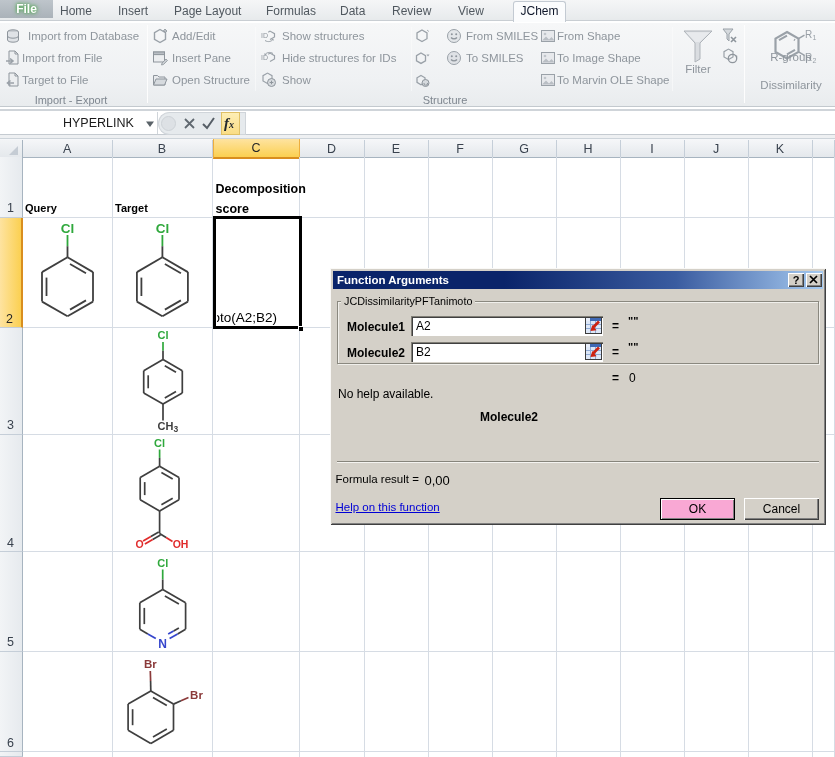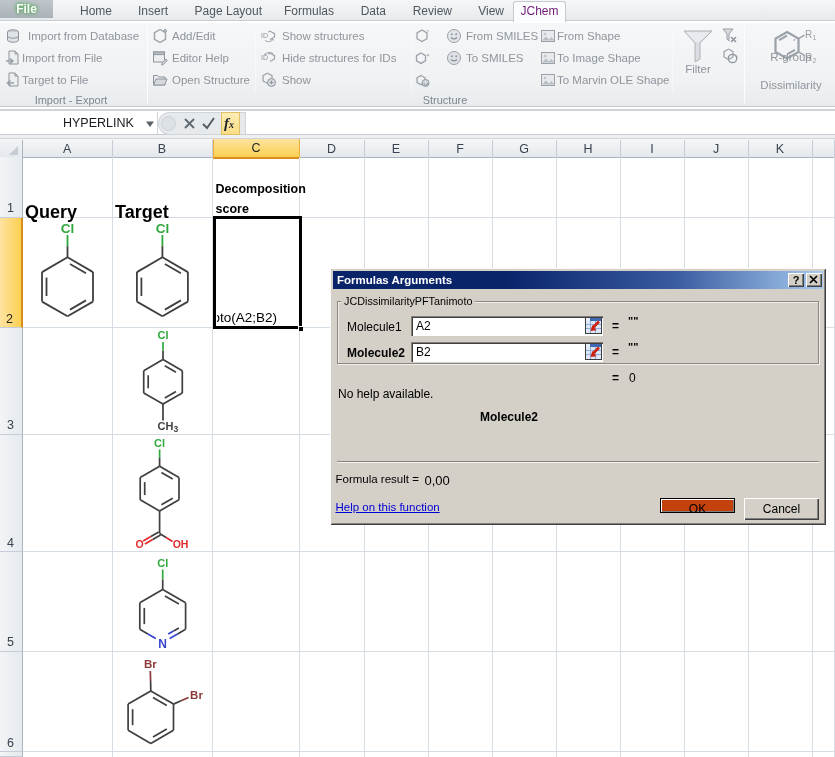--- a/index.html
+++ b/index.html
@@ -1,38 +1,38 @@
 <!DOCTYPE html>
 <html><head>
 <meta charset="utf-8">
 <style>
 *{margin:0;padding:0;box-sizing:border-box}
 html,body{width:835px;height:757px;overflow:hidden}
 body{position:relative;font-family:"Liberation Sans",sans-serif;background:#fff}
 .abs{position:absolute}
 
 #tabbar{position:absolute;left:0;top:0;width:835px;height:21px;background:linear-gradient(#f5f6f7,#e7eaec);border-bottom:1px solid #c9ced3}
-.tab{position:absolute;top:2px;height:18px;font-size:12px;color:#50585f;text-align:right;line-height:18px}
+.tab{position:absolute;top:2px;height:18px;font-size:12px;color:#50585f;text-align:left;line-height:18px}
 #filetab{position:absolute;left:0;top:0;width:53px;height:18px;background:linear-gradient(#bec5cb,#aab2b9);color:#fff;font-size:12px;font-weight:bold;text-align:center;line-height:18px;text-shadow:0 0 5px #4ca64c,0 0 3px #4ca64c}
-#jchemtab{position:absolute;left:513px;top:1px;width:53px;height:21px;background:#fbfcfd;border:1px solid #c3cad2;border-bottom:none;border-radius:3px 3px 0 0;color:#701a75;font-size:12px;text-align:center;line-height:19px}
+#jchemtab{position:absolute;left:513px;top:1px;width:53px;height:21px;background:#fbfcfd;border:1px solid #c3cad2;border-bottom:none;border-radius:3px 3px 0 0;color:#0f172a;font-size:12px;text-align:center;line-height:19px}
 
 #ribbon{position:absolute;left:0;top:23px;width:835px;height:84px;background:linear-gradient(#f6f7f8,#eff1f3 70%,#e9ecee);border-bottom:1px solid #c3c9ce}
 #ribbon .sep{position:absolute;top:2px;height:78px;width:1px;background:#d7dadd;border-right:1px solid #fdfdfd}
 .ritem{position:absolute;height:16px;font-size:11.5px;color:#8e959c;white-space:nowrap;line-height:16px}
 .glabel{position:absolute;top:71px;height:13px;font-size:11px;color:#7e868f;text-align:center;line-height:13px;white-space:nowrap}
 .icon16{position:absolute;width:16px;height:16px}
 
 #fbar{position:absolute;left:0;top:109px;width:835px;height:26px;background:#fff;border-top:2px solid #cfd4d9;border-bottom:1px solid #c5cbd1}
 
 #colheads{position:absolute;left:0;top:137.5px;width:835px;height:20px;background:linear-gradient(#f6f7f9,#e4e8ec);border-top:1px solid #cdd4da;border-bottom:1px solid #a7b4c0}
 .colh{position:absolute;top:1px;height:19px;font-size:12.5px;color:#39424e;text-align:center;line-height:19px;border-right:1px solid #c5ced8}
 .rowh{position:absolute;left:0;width:23px;background:linear-gradient(90deg,#f2f4f6,#e6eaee);border-bottom:1px solid #c5ced8;border-right:1px solid #a7b4c0;font-size:12.5px;color:#39424e;text-align:right;padding-right:8px;display:flex;align-items:flex-end;justify-content:flex-end;padding-bottom:1.5px}
 .gvl{position:absolute;width:1px;background:#d6dce4}
 .ghl{position:absolute;height:1px;background:#d6dce4}
-.ctext{position:absolute;font-size:18px;color:#000}
+.ctext{position:absolute;font-size:11px;color:#000}
 .bold{font-weight:bold}
 </style>
 </head>
 <body>
 <div id="tabbar"></div>
 <div id="filetab">File</div>
 <div class="tab" style="left:60px;width:52px">Home</div>
 <div class="tab" style="left:118px;width:50px">Insert</div>
 <div class="tab" style="left:174px;width:88px">Page Layout</div>
 <div class="tab" style="left:266px;width:68px">Formulas</div>
@@ -62,21 +62,21 @@
       <path d="M10 1v3h3" fill="none" stroke="#8e959c"></path>
       <path d="M1 11h6M5 8.5l3 2.5-3 2.5" fill="none" stroke="#9aa1a8" stroke-width="1.6"></path>
     </svg>
 <svg class="icon16" style="left:5px;top:49px" viewBox="0 0 16 16">
       <path d="M4 1h6l3 3v10H4z" fill="#eceef0" stroke="#8e959c"></path>
       <path d="M10 1v3h3" fill="none" stroke="#8e959c"></path>
       <path d="M9 11H2M5.5 8.5L2.5 11l3 2.5" fill="none" stroke="#9aa1a8" stroke-width="1.6"></path>
     </svg>
 
 <div class="ritem" style="left:172px;top:5px">Add/Edit</div>
-<div class="ritem" style="left:172px;top:27px">Editor Help</div>
+<div class="ritem" style="left:172px;top:27px">Insert Pane</div>
 <div class="ritem" style="left:172px;top:49px">Open Structure</div>
 <svg class="icon16" style="left:152px;top:5px" viewBox="0 0 16 16">
       <path d="M8 1.5l5.5 3.2v6.6L8 14.5l-5.5-3.2V4.7z" fill="none" stroke="#9aa1a8" stroke-width="1.4"></path>
       <path d="M13 1l2 2-1.5 1.5-2-2z" fill="#b9bec4" stroke="#8e959c" stroke-width=".8"></path>
     </svg>
 <svg class="icon16" style="left:152px;top:27px" viewBox="0 0 16 16">
       <rect x="1.5" y="2" width="11" height="10" fill="#eceef0" stroke="#8e959c"></rect>
       <rect x="1.5" y="2" width="11" height="2.6" fill="#b9bec4" stroke="#8e959c"></rect>
       <path d="M10 13l4-4 1.5 1.5-4 4-2 .5z" fill="#c9cdd2" stroke="#8e959c" stroke-width=".8"></path>
     </svg>
@@ -339,28 +339,28 @@
     <line x1="166.8" y1="572.0" x2="153.0" y2="579.9" stroke="#3f3f3f" stroke-width="1.7"></line>
     <line x1="132.6" y1="568.2" x2="132.6" y2="552.2" stroke="#3f3f3f" stroke-width="1.7"></line>
     <line x1="150.8" y1="534.0" x2="150.6" y2="524.0" stroke="#3f3f3f" stroke-width="1.7"></line>
     <line x1="150.6" y1="524.0" x2="150.3" y2="514.0" stroke="#8b3a3a" stroke-width="1.7"></line>
     <text x="150.3" y="510.5" fill="#8b3a3a" font-size="11.5" font-weight="bold" text-anchor="middle" font-family="Liberation Sans, sans-serif">Br</text>
     <line x1="173.5" y1="547.1" x2="181.0" y2="543.8" stroke="#3f3f3f" stroke-width="1.7"></line>
     <line x1="181.0" y1="543.8" x2="188.5" y2="540.5" stroke="#8b3a3a" stroke-width="1.7"></line>
     <text x="196.5" y="541.5" fill="#8b3a3a" font-size="11.5" font-weight="bold" text-anchor="middle" font-family="Liberation Sans, sans-serif">Br</text>
   </svg>
 <div class="abs" style="left:330px;top:268px;width:496px;height:257px;background:#d4d0c8;box-shadow:inset 1px 1px 0 #faf9f7,inset -1px -1px 0 #404040,inset 2px 2px 0 #d4d0c8,inset -2px -2px 0 #808080;font-size:12px;color:#000;z-index:50">
-<div class="abs" style="left:3px;top:3px;width:490px;height:18px;background:linear-gradient(90deg,#0a246a 0%,#0a246a 35%,#3a5ca0 70%,#a6caf0 100%);color:#fff;font-weight:bold;font-size:11.5px;line-height:18px;padding-left:4px">Formulas Arguments</div>
+<div class="abs" style="left:3px;top:3px;width:490px;height:18px;background:linear-gradient(90deg,#0a246a 0%,#0a246a 35%,#3a5ca0 70%,#a6caf0 100%);color:#fff;font-weight:bold;font-size:11.5px;line-height:18px;padding-left:4px">Function Arguments</div>
 <div class="abs" style="left:458px;top:5px;width:16px;height:14px;background:#d4d0c8;box-shadow:inset 1px 1px 0 #fff,inset -1px -1px 0 #404040,inset -2px -2px 0 #808080;text-align:center;font-weight:bold;font-size:11px;line-height:14px">?</div>
 <div class="abs" style="left:476px;top:5px;width:16px;height:14px;background:#d4d0c8;box-shadow:inset 1px 1px 0 #fff,inset -1px -1px 0 #404040,inset -2px -2px 0 #808080"><svg width="16" height="14">
         <path d="M4 3l7 7M11 3l-7 7" stroke="#000" stroke-width="1.7"></path>
       </svg></div>
 <div class="abs" style="left:7px;top:33px;width:482px;height:63px;border:1px solid #8a887f;box-shadow:inset 1px 1px 0 #f0efeb,1px 1px 0 #f0efeb"></div>
 <div class="abs" style="left:11px;top:27px;background:#d4d0c8;padding:0 3px;font-size:10.8px;line-height:13px">JCDissimilarityPFTanimoto</div>
-<div class="abs" style="left:17px;top:52px;font-weight:normal">Molecule1</div>
+<div class="abs" style="left:17px;top:52px;font-weight:bold">Molecule1</div>
 <div class="abs" style="left:81px;top:48px;width:192px;height:20px;background:#fff;box-shadow:inset 1px 1px 0 #807e76,inset 2px 2px 0 #404040,inset -1px -1px 0 #fff"></div>
 <div class="abs" style="left:86px;top:51px">A2</div>
 <div class="abs" style="left:255px;top:49px;width:17px;height:17px"><svg width="17" height="17" viewBox="0 0 17 17">
         <rect x="0.5" y="0.5" width="16" height="16" fill="#dde7f7" stroke="#3c3c3c"></rect>
         <rect x="1" y="1" width="15" height="3" fill="#3f69b5"></rect>
         <rect x="1" y="1" width="4" height="3" fill="#e8eefa"></rect>
         <g stroke="#8fabd6" stroke-width="1">
           <line x1="1" y1="7.5" x2="16" y2="7.5"></line>
           <line x1="1" y1="11.5" x2="16" y2="11.5"></line>
           <line x1="5.5" y1="4" x2="5.5" y2="16"></line>
@@ -390,15 +390,15 @@
 <div class="abs" style="left:282px;top:77px;font-weight:bold">=</div>
 <div class="abs" style="left:298px;top:73px;font-weight:bold;font-size:11px">""</div>
 <div class="abs" style="left:282px;top:103px;font-weight:bold">=</div>
 <div class="abs" style="left:299px;top:103px">0</div>
 <div class="abs" style="left:8px;top:119px">No help available.</div>
 <div class="abs" style="left:150px;top:142px;font-weight:bold">Molecule2</div>
 <div class="abs" style="left:7px;top:193px;width:482px;height:2px;border-top:1px solid #86847b;border-bottom:1px solid #f4f3f0"></div>
 <div class="abs" style="left:5.5px;top:205px;font-size:11.5px">Formula result =</div>
 <div class="abs" style="left:94.5px;top:205px;font-size:13px">0,00</div>
 <div class="abs" style="left:5.5px;top:233px;color:#0000d6;text-decoration:underline;font-size:11.5px">Help on this function</div>
-<div class="abs" style="left:330px;top:230px;width:75px;height:15px;background:#c2410c;border:1px solid #000;box-shadow:inset 1px 1px 0 #fff,inset -1px -1px 0 #808080;text-align:center;line-height:20px">OK</div>
+<div class="abs" style="left:330px;top:230px;width:75px;height:22px;background:#f9a8d4;border:1px solid #000;box-shadow:inset 1px 1px 0 #fff,inset -1px -1px 0 #808080;text-align:center;line-height:20px">OK</div>
 <div class="abs" style="left:414px;top:230px;width:75px;height:22px;background:#d4d0c8;box-shadow:inset 1px 1px 0 #fff,inset -1px -1px 0 #404040,inset -2px -2px 0 #808080;text-align:center;line-height:22px">Cancel</div>
 </div>
 
 </body></html>

